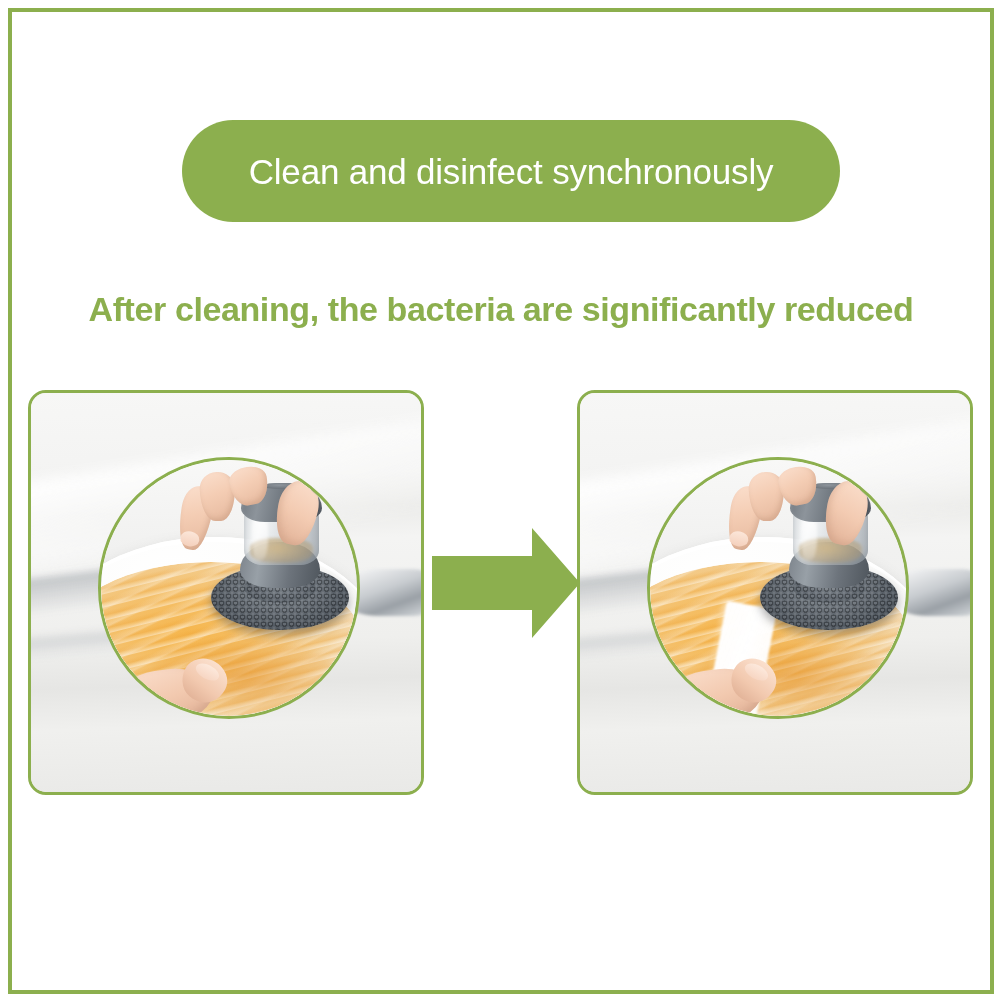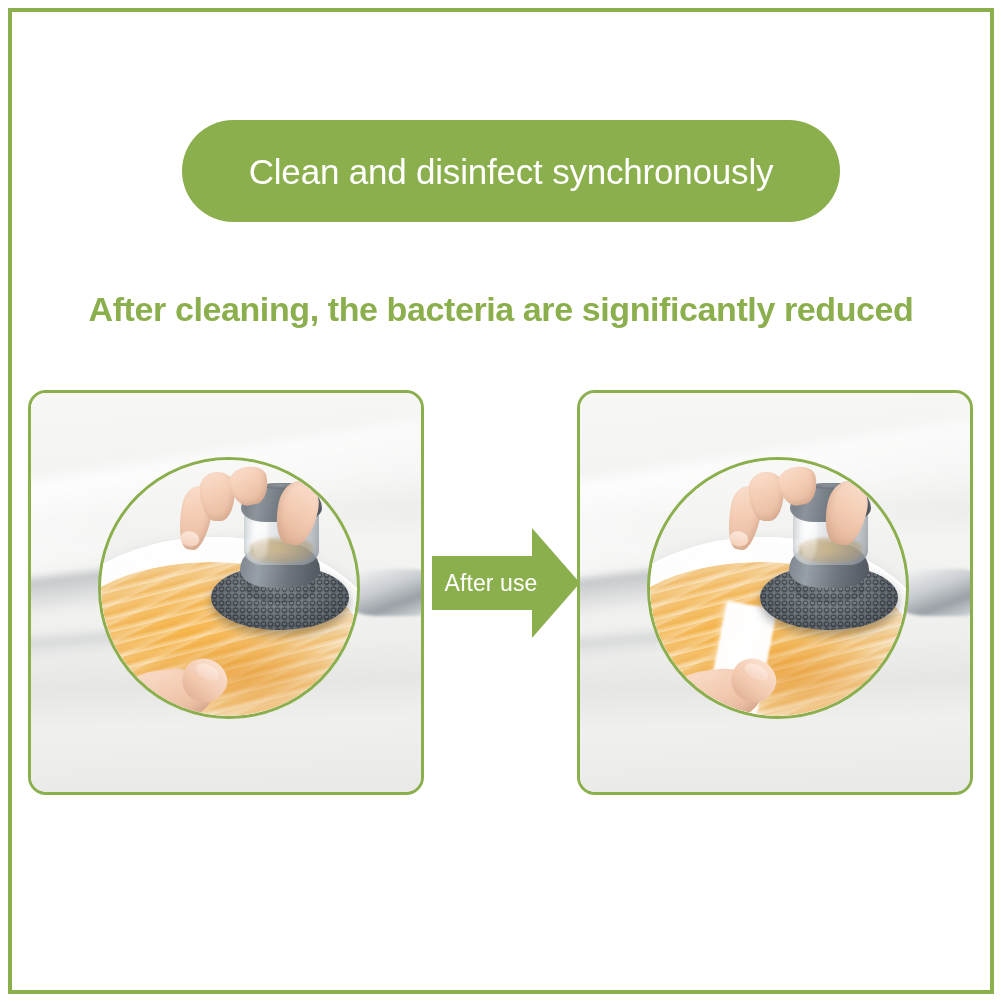--- a/index.html
+++ b/index.html
@@ -555,21 +555,20 @@
 
         </div>
       </div>
     </div>
   </div>
 
   <div class="arrow-wrap">
     <svg class="arrow-svg" viewBox="0 0 148 110">
       <polygon points="0,28 100,28 100,0 148,55 100,110 100,82 0,82" fill="#8CAF4E"></polygon>
     </svg>
-    <div class="arrow-label">After use</div>
   </div>
 
   <div class="photo-panel panel-after">
     <div class="scene">
       <div class="bg-counter"></div>
       <div class="bg-rim-a"></div>
       <div class="bg-rim-b"></div>
       <div class="bg-rim-c"></div>
       <div class="bg-faucet"></div>
 

